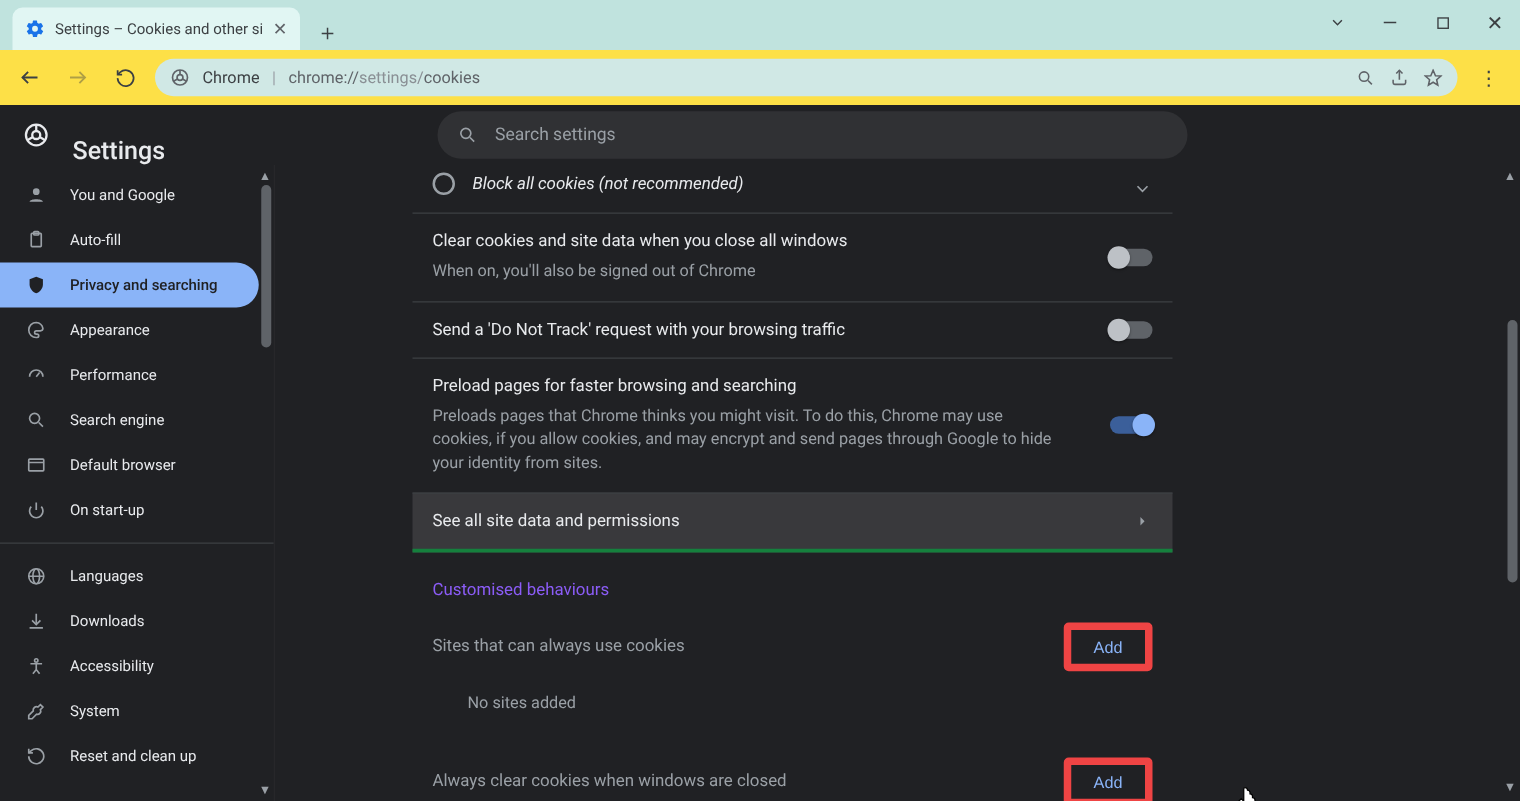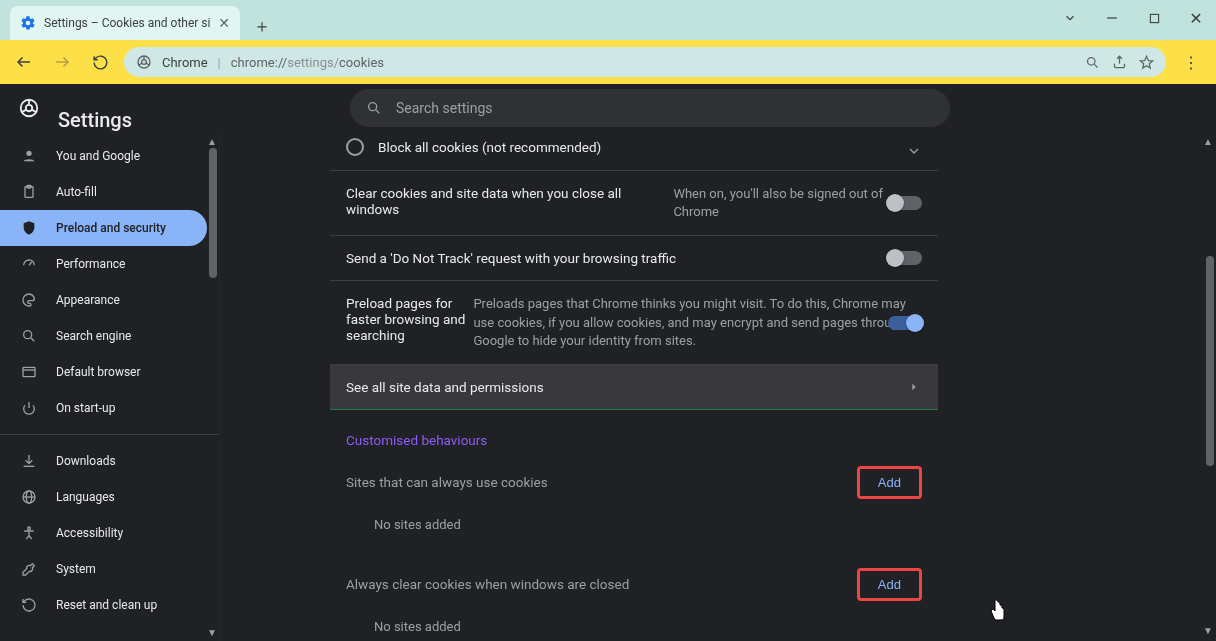--- a/index.html
+++ b/index.html
@@ -128,27 +128,27 @@
   }
   .content-inner {
     width: 608px; margin-left: 110px; padding-top: 0;
   }
 
   .row {
     border-top: 1px solid #3c4043;
     padding: 14px 16px; display:flex; align-items:center; gap: 14px;
     position:relative;
   }
-  .row.first { border-top:none; padding-top: 6px; }
+  .row.first { border-top:none; padding-top: 6px; font-style: italic; }
   .row .radio {
     width:18px;height:18px;border:2px solid #9aa0a6;border-radius:50%;
     flex-shrink:0;
   }
   .row-title { font-size: 13.5px; color:#e8eaed; }
-  .row-sub-wrap { flex:1; display:flex; flex-direction:row; gap:8px; }
+  .row-sub-wrap { flex:1; display:flex; flex-direction:column; gap:8px; }
   .row-sub { font-size: 13px; color:#9aa0a6; line-height:1.4; max-width: 500px; }
   .row-caret, .row-chevright {
     width: 36px; height: 36px; display:flex;align-items:center;justify-content:center;
     color:#9aa0a6; cursor:pointer; position:absolute; right:6px; top:50%; transform:translateY(-50%);
   }
   .toggle {
     width: 34px; height: 14px; border-radius: 10px; background:#5f6368;
     position:absolute; right:16px; top:50%; transform:translateY(-50%);
   }
   .toggle::after {
@@ -164,21 +164,21 @@
   .section-label {
     padding: 22px 16px 8px; font-size: 13.5px; color:#8b5cf6;
   }
 
   .behav-row {
     display:flex; align-items:center; justify-content:space-between;
     padding: 10px 16px;
   }
   .behav-title { font-size: 13.5px; color:#9aa0a6; }
   .add-btn {
-    border:3px solid #ef4444; color:#8ab4f8; padding: 6px 18px; border-radius:4px;
+    border:6px solid #ef4444; color:#8ab4f8; padding: 6px 18px; border-radius:4px;
     font-size:13px; background:transparent; cursor:pointer;
   }
   .empty-msg {
     padding: 8px 16px 16px 44px; font-size: 13px; color:#9aa0a6;
   }
 
   .cursor-hand {
     position:absolute; left: 658px; top: 234px; pointer-events:none;
     font-size: 18px; color:#fff;
   }
@@ -335,45 +335,45 @@
         </span>
         <span>Auto-fill</span>
       </div>
 
       <div class="side-item active">
         <span class="side-ico">
           <svg width="16" height="16" viewBox="0 0 24 24" fill="currentColor">
               <path d="M12 2 4 5v6c0 5 3.4 9.3 8 11 4.6-1.7 8-6 8-11V5Z"></path>
             </svg>
         </span>
-        <span>Preload and security</span>
+        <span>Privacy and searching</span>
+      </div>
+
+      <div class="side-item">
+        <span class="side-ico">
+          <svg width="16" height="16" viewBox="0 0 24 24" fill="none" stroke="currentColor" stroke-width="2">
+              <path d="M12 3a9 9 0 1 0 0 18h1a2 2 0 0 0 0-4h-1a2 2 0 0 1 0-4h5a3 3 0 0 0 3-3 9 9 0 0 0-8-7Z"></path>
+            </svg>
+        </span>
+        <span>Appearance</span>
       </div>
 
       <div class="side-item">
         <span class="side-ico">
           <svg width="16" height="16" viewBox="0 0 24 24" fill="none" stroke="currentColor" stroke-width="2">
               <path d="M4 14a8 8 0 1 1 16 0"></path>
               <line x1="12" y1="14" x2="16" y2="9"></line>
             </svg>
         </span>
         <span>Performance</span>
       </div>
 
       <div class="side-item">
         <span class="side-ico">
           <svg width="16" height="16" viewBox="0 0 24 24" fill="none" stroke="currentColor" stroke-width="2">
-              <path d="M12 3a9 9 0 1 0 0 18h1a2 2 0 0 0 0-4h-1a2 2 0 0 1 0-4h5a3 3 0 0 0 3-3 9 9 0 0 0-8-7Z"></path>
-            </svg>
-        </span>
-        <span>Appearance</span>
-      </div>
-
-      <div class="side-item">
-        <span class="side-ico">
-          <svg width="16" height="16" viewBox="0 0 24 24" fill="none" stroke="currentColor" stroke-width="2">
               <circle cx="10" cy="10" r="6"></circle>
               <line x1="15" y1="15" x2="20" y2="20"></line>
             </svg>
         </span>
         <span>Search engine</span>
       </div>
 
       <div class="side-item">
         <span class="side-ico">
           <svg width="16" height="16" viewBox="0 0 24 24" fill="none" stroke="currentColor" stroke-width="2">
@@ -388,41 +388,41 @@
         <span class="side-ico">
           <svg width="16" height="16" viewBox="0 0 24 24" fill="none" stroke="currentColor" stroke-width="2">
               <path d="M6 8a8 8 0 1 0 12 0"></path>
               <line x1="12" y1="3" x2="12" y2="12"></line>
             </svg>
         </span>
         <span>On start-up</span>
       </div>
 
       <div class="side-sep"></div>
+
+      <div class="side-item">
+        <span class="side-ico">
+          <svg width="16" height="16" viewBox="0 0 24 24" fill="none" stroke="currentColor" stroke-width="2">
+              <circle cx="12" cy="12" r="9"></circle>
+              <ellipse cx="12" cy="12" rx="4" ry="9"></ellipse>
+              <line x1="3" y1="12" x2="21" y2="12"></line>
+            </svg>
+        </span>
+        <span>Languages</span>
+      </div>
 
       <div class="side-item">
         <span class="side-ico">
           <svg width="16" height="16" viewBox="0 0 24 24" fill="none" stroke="currentColor" stroke-width="2">
               <line x1="12" y1="3" x2="12" y2="15"></line>
               <polyline points="7 11 12 16 17 11"></polyline>
               <line x1="4" y1="20" x2="20" y2="20"></line>
             </svg>
         </span>
         <span>Downloads</span>
-      </div>
-
-      <div class="side-item">
-        <span class="side-ico">
-          <svg width="16" height="16" viewBox="0 0 24 24" fill="none" stroke="currentColor" stroke-width="2">
-              <circle cx="12" cy="12" r="9"></circle>
-              <ellipse cx="12" cy="12" rx="4" ry="9"></ellipse>
-              <line x1="3" y1="12" x2="21" y2="12"></line>
-            </svg>
-        </span>
-        <span>Languages</span>
       </div>
 
       <div class="side-item">
         <span class="side-ico">
           <svg width="16" height="16" viewBox="0 0 24 24" fill="none" stroke="currentColor" stroke-width="2">
               <circle cx="12" cy="5" r="2"></circle>
               <path d="M5 9h14M12 9v7m-4 5 4-5 4 5"></path>
             </svg>
         </span>
         <span>Accessibility</span>
@@ -483,21 +483,21 @@
         </div>
 
         <div class="row">
           <div class="row-sub-wrap">
             <div class="row-title">Preload pages for faster browsing and searching</div>
             <div class="row-sub">Preloads pages that Chrome thinks you might visit. To do this, Chrome may use cookies, if you allow cookies, and may encrypt and send pages through Google to hide your identity from sites.</div>
           </div>
           <div class="toggle on"></div>
         </div>
 
-        <div class="row nav hover" style="border-bottom:1px solid #15803d;align-items:flex-end;">
+        <div class="row nav hover" style="border-bottom:3px solid #15803d;align-items:flex-end;">
           <div class="row-title">See all site data and permissions</div>
           <span class="row-chevright">
             <svg width="10" height="10" viewBox="0 0 24 24" fill="currentColor">
                 <polygon points="8 4 16 12 8 20"></polygon>
               </svg>
           </span>
           <span class="cursor-hand">
             <svg width="20" height="24" viewBox="0 0 20 24">
                 <path fill="#fff" stroke="#000" stroke-width="1" d="M7 2v10l-2-2-2 2 3 7c.7 1.6 2 2 4 2h3c2 0 3-1 3-3v-7c0-1-1-2-2-2v-1c0-1-1-2-2-2v-1c0-1-1-2-2-2V3c0-1-1-2-2-2s-1 1-1 1z"></path>
               </svg>

